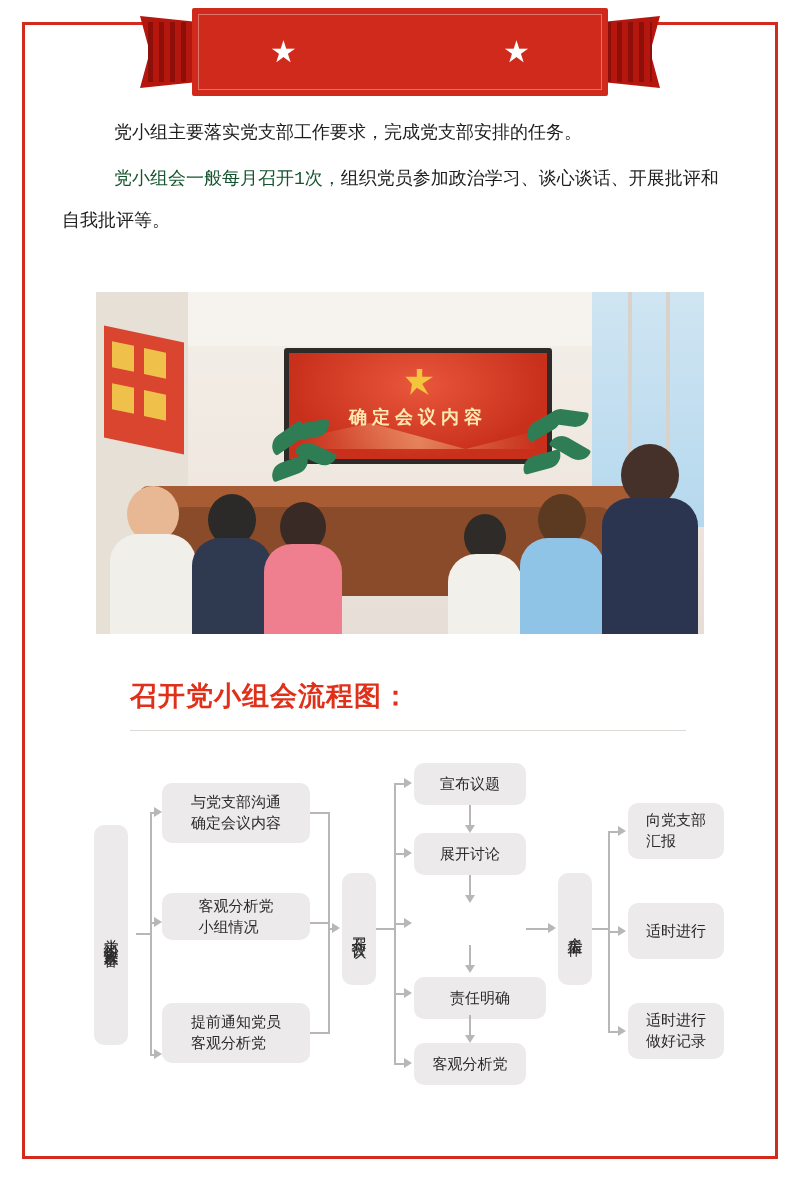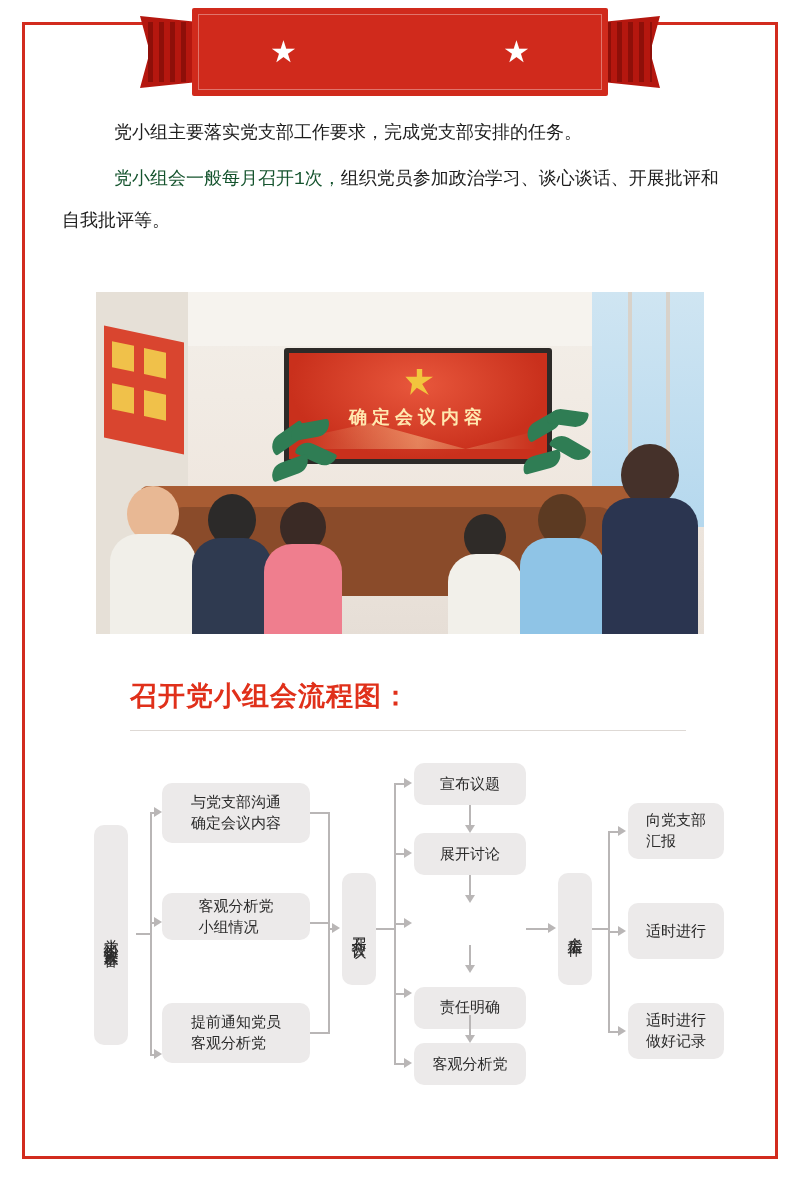--- a/index.html
+++ b/index.html
@@ -396,21 +396,21 @@
 确定会议内容</div>
     <div class="node" style="left:82px; top:138px; width:148px; height:47px; white-space:pre-line;">客观分析党
 小组情况</div>
     <div class="node" style="left:82px; top:248px; width:148px; height:60px; white-space:pre-line;">提前通知党员
 客观分析党</div>
 
     <div class="node vert" style="left:262px; top:118px; width:34px; height:112px;">召开会议</div>
 
     <div class="node" style="left:334px; top:8px; width:112px; height:42px;">宣布议题</div>
     <div class="node" style="left:334px; top:78px; width:112px; height:42px;">展开讨论</div>
-    <div class="node" style="left:334px; top:232px; width:112px; height:42px;font-family:Liberation Mono, monospace;">责任明确</div>
+    <div class="node" style="left:334px; top:222px; width:132px; height:42px;">责任明确</div>
     <div class="node" style="left:334px; top:288px; width:112px; height:42px;">客观分析党</div>
 
     <div class="node vert" style="left:478px; top:118px; width:34px; height:112px;">会后工作</div>
 
     <div class="node" style="left:548px; top:48px; width:96px; height:56px; white-space:pre-line;">向党支部
 汇报</div>
     <div class="node" style="left:548px; top:148px; width:96px; height:56px;">适时进行</div>
     <div class="node" style="left:548px; top:248px; width:96px; height:56px; white-space:pre-line;">适时进行
 做好记录</div>
 

